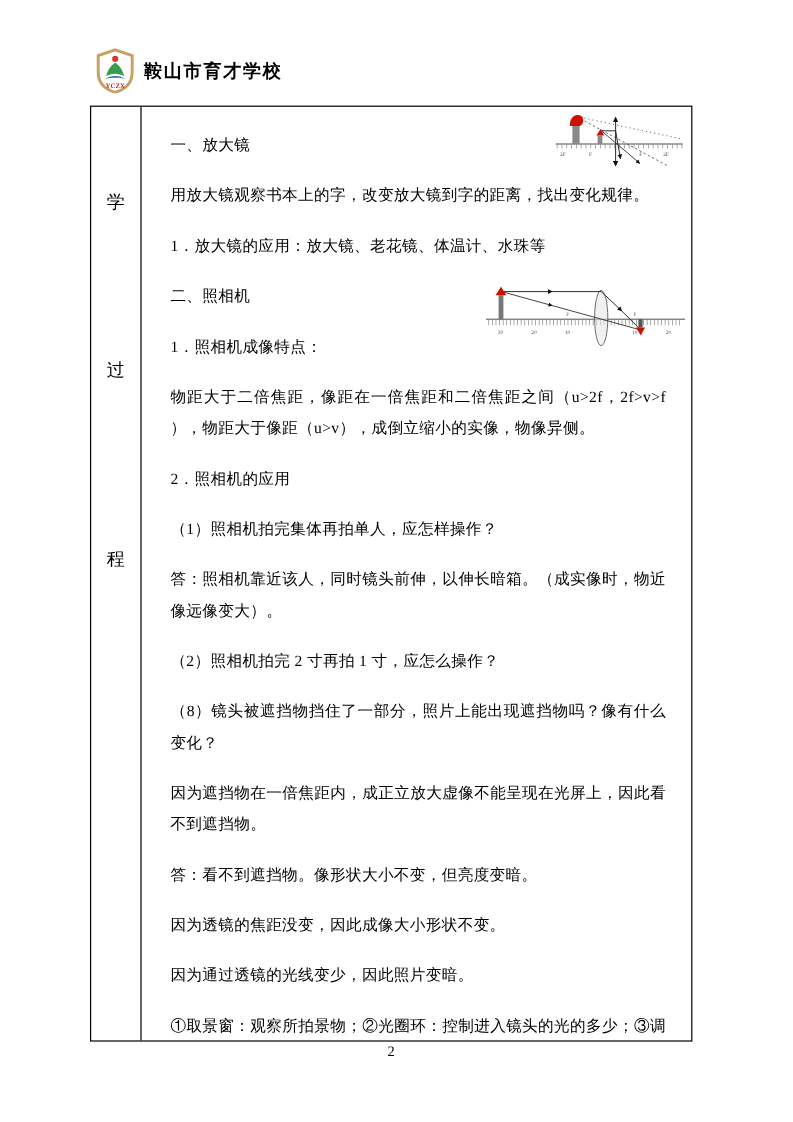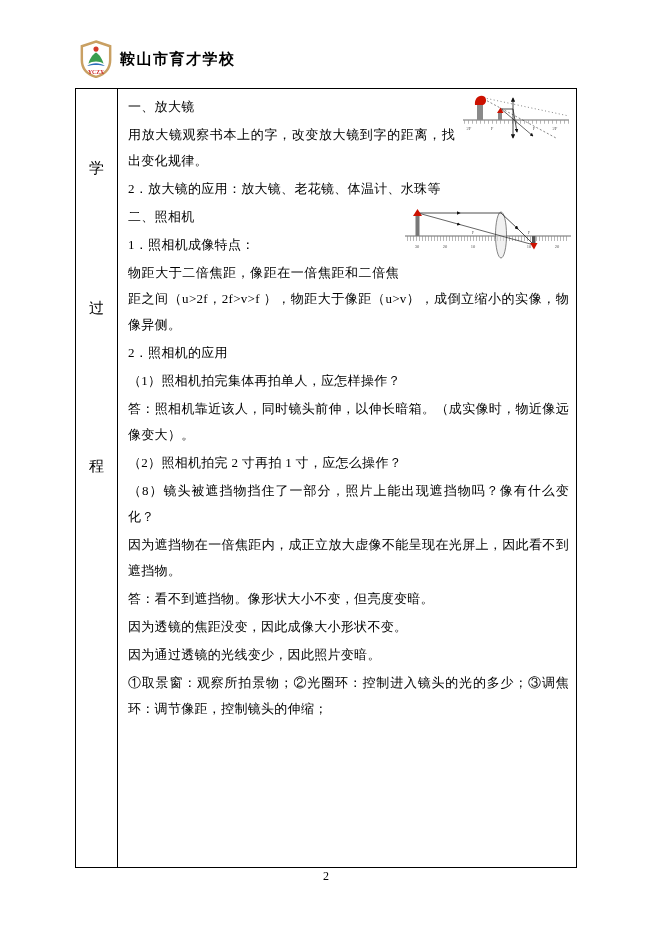--- a/index.html
+++ b/index.html
@@ -22,21 +22,21 @@
     position:absolute; left:75px; top:88px; width:502px; height:780px;
     border:1.5px solid #000; display:flex;
   }
   .side-cell { width:42px; border-right:1.5px solid #000; position:relative; flex:none; }
   .side-char { position:absolute; left:0; width:100%; text-align:center; font-size:15px; }
   .side-char.c0 { top:70px; }
   .side-char.c1 { top:210px; }
   .side-char.c2 { top:368px; }
 
   .content-cell { flex:1; padding:3px 5px 0 8px; font-size:13px; line-height:26px; overflow:hidden; }
-  .content-cell p { margin:2px; white-space:pre-wrap; text-align:justify; letter-spacing:0.3px; }
+  .content-cell p { margin:16px; white-space:pre-wrap; text-align:justify; letter-spacing:0.3px; }
 
   .diag { float:right; background:#fff; }
   .diag.magnifier { width:110px; height:50px; margin:0 0 2px 6px; }
   .diag.camera    { width:166px; height:58px; margin:2px 0 2px 6px; }
   .diag svg { display:block; width:100%; height:100%; }
 
   .page-number { position:absolute; left:75px; top:869px; width:502px; text-align:center; font-size:12px; }
 </style>
 </head>
 <body>
@@ -86,21 +86,21 @@
           <path d="M39,16 L52,27 L72,44" stroke="#222" stroke-width="0.7" fill="none" marker-end="url(#arr1)"></path>
           <rect x="16" y="13" width="6" height="15" fill="#8a8a8a"></rect>
           <path d="M14,13 C13,6 19,1.5 24,5 C26,8 25,12 22,13 Z" fill="#cc1100"></path>
           <rect x="37" y="21" width="4" height="7" fill="#8a8a8a"></rect>
           <path d="M36,21 L39.5,15.5 L42.5,21 Z" fill="#cc1100"></path>
         </svg>
       </div>
 
       <p>一、放大镜</p>
       <p>用放大镜观察书本上的字，改变放大镜到字的距离，找出变化规律。</p>
-      <p>2．放大镜的应用：放大镜、老花镜、体温计、水珠等</p>
+      <p>1．放大镜的应用：放大镜、老花镜、体温计、水珠等</p>
 
       <div class="diag camera">
         <svg viewBox="0 0 166 58">
           <defs>
             <marker id="arr2" viewBox="0 0 6 6" refX="5" refY="3" markerWidth="5" markerHeight="5" orient="auto">
               <path d="M0,0 L6,3 L0,6 Z" fill="#111"></path>
             </marker>
           </defs>
           <line x1="0" y1="30" x2="166" y2="30" stroke="#444" stroke-width="0.8"></line>
           <line x1="2" y1="32.5" x2="164" y2="32.5" stroke="#888" stroke-width="5" stroke-dasharray="0.6,2.4"></line>

